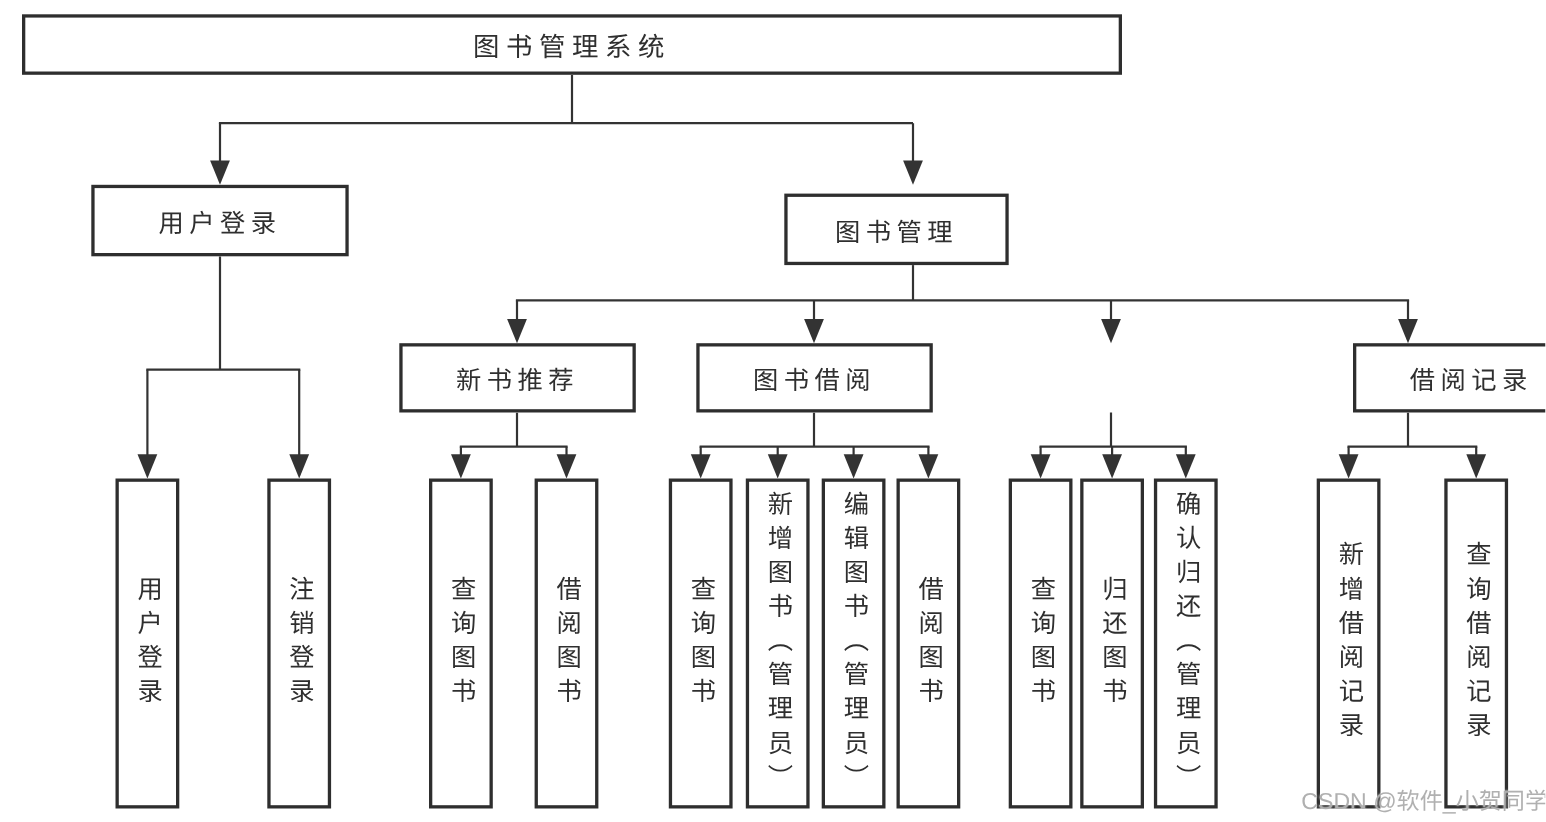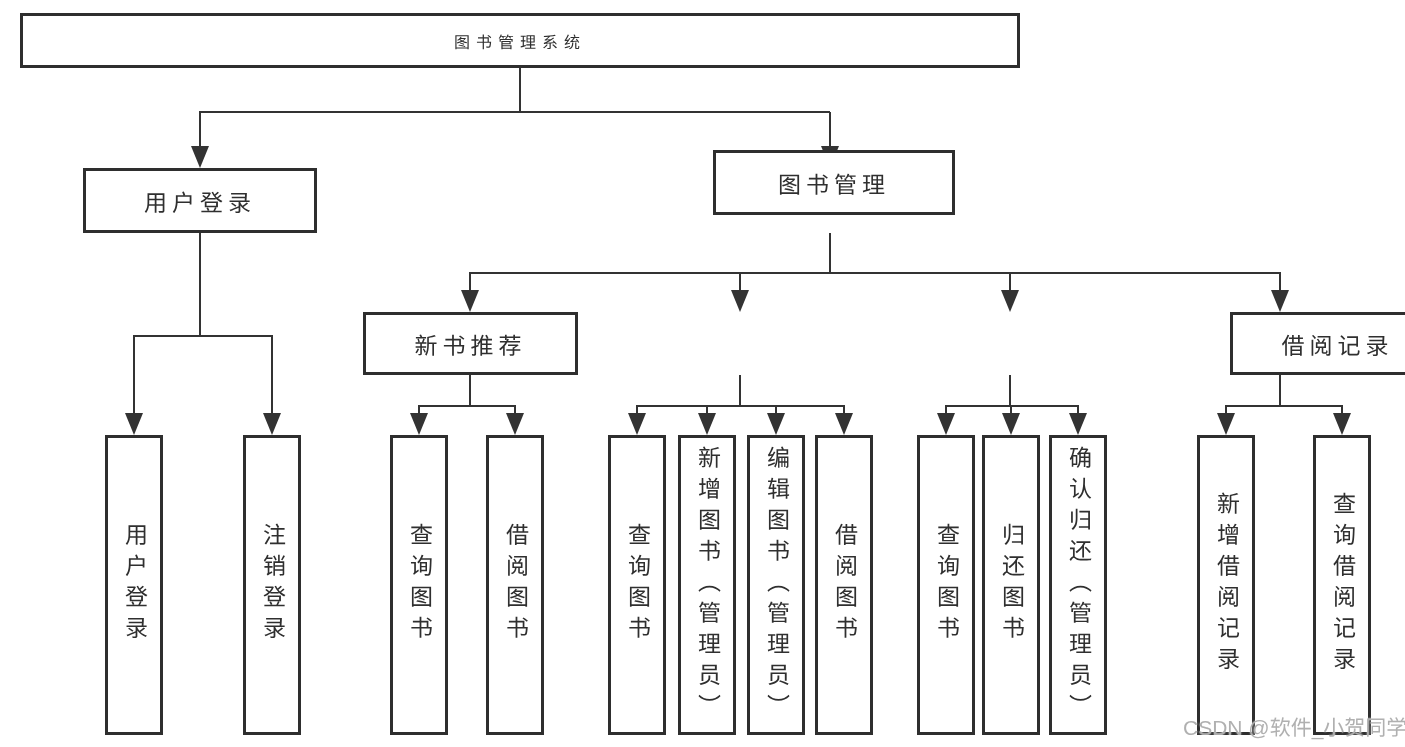--- a/index.html
+++ b/index.html
@@ -31,21 +31,21 @@
     justify-content: center;
     color: #2f2f2f;
     z-index: 1;
   }
   .node.h-label {
     font-size: 23px;
     letter-spacing: 5px;
     white-space: nowrap;
   }
   .node.root-label {
-    font-size: 16px;
+    font-size: 24px;
     letter-spacing: 6px;
   }
   .leaf {
     position: absolute;
     box-sizing: border-box;
     border: 3px solid #2e2e2e;
     background: #ffffff;
     display: flex;
     align-items: center;
     justify-content: center;
@@ -122,23 +122,24 @@
       <path d="M1280 375 V406"></path>
       <path d="M1225 406 H1343"></path>
       <line x1="1226" y1="406" x2="1226" y2="432" marker-end="url(#arrow)"></line>
       <line x1="1342" y1="406" x2="1342" y2="432" marker-end="url(#arrow)"></line>
     </g>
   </svg>
 
   <div class="node root-label" style="left:20px; top:13px; width:1000px; height:55px;">图书管理系统</div>
 
   <div class="node h-label" style="left:83px; top:168px; width:234px; height:65px;">用户登录</div>
-  <div class="node h-label" style="left:713px; top:150px; width:242px; height:65px;">图书管理</div>
+  <div class="node h-label" style="left:713px; top:176px; width:204px; height:65px;">图书管理</div>
 
   <div class="node h-label" style="left:363px; top:312px; width:215px; height:63px;">新书推荐</div>
+  <div class="node h-label" style="left:633px; top:312px; width:215px; height:63px;">图书借阅</div>
   <div class="node h-label" style="left:1230px; top:312px; width:215px; height:63px;">借阅记录</div>
 
   <div class="leaf" style="left:105px; top:435px; width:58px; height:300px;">
     <span>用户登录</span>
   </div>
   <div class="leaf" style="left:243px; top:435px; width:58px; height:300px;">
     <span>注销登录</span>
   </div>
 
   <div class="leaf" style="left:390px; top:435px; width:58px; height:300px;">

